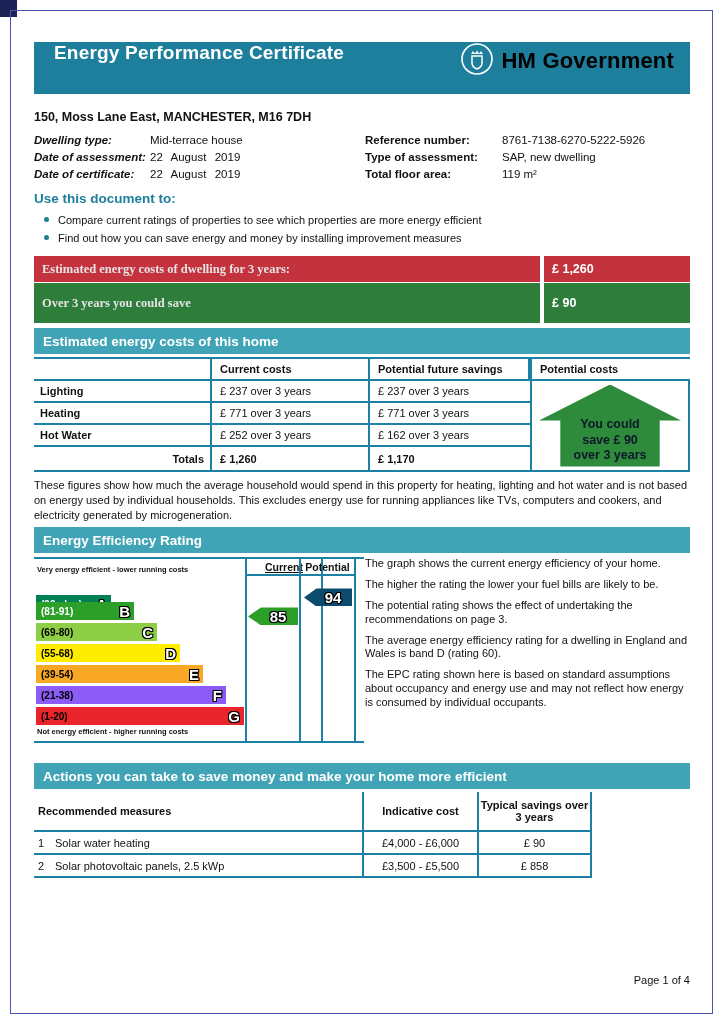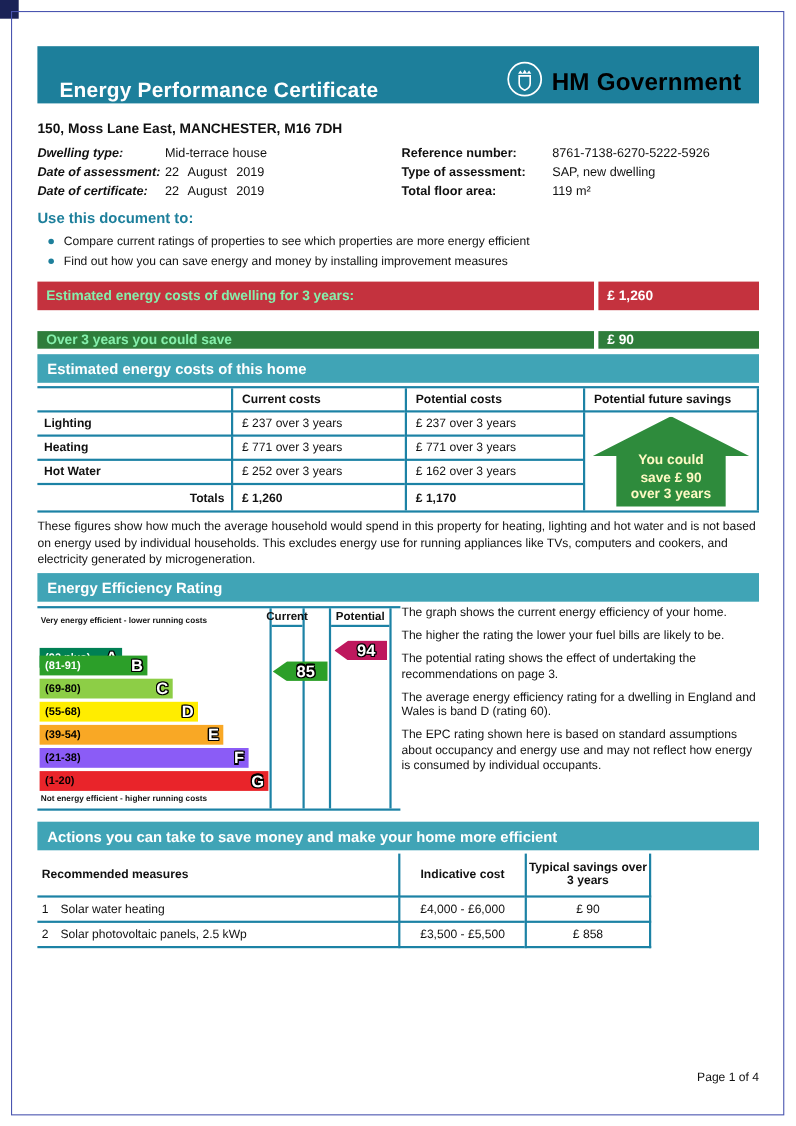--- a/index.html
+++ b/index.html
@@ -16,21 +16,21 @@
   body{font-family:"Liberation Sans",sans-serif;}
   .page{
     position:relative;width:724px;height:1024px;background:#ffffff;
     margin:0 auto;overflow:hidden;color:#111;
   }
   .corner-mark{position:absolute;left:0;top:0;width:17px;height:17px;background:#1a2256;}
   .page-frame{position:absolute;left:10px;top:10px;right:11px;bottom:10px;border:1px solid #4a55b0;pointer-events:none;}
   .content{position:relative;margin:0 34px;width:656px;}
 
   
-  .hdr{margin-top:42px;height:52px;background:var(--header-teal);display:flex;align-items:flex-end;justify-content:space-between;padding:0 16px 0 20px;}
+  .hdr{margin-top:42px;height:52px;background:var(--header-teal);display:flex;align-items:flex-start;justify-content:space-between;padding:0 16px 0 20px;}
   .hdr-title{color:#fff;font-weight:bold;font-size:19px;letter-spacing:0.2px;}
   .gov{display:flex;align-items:center;gap:7px;color:#000000;font-weight:bold;}
   .gov-text{font-size:22px;letter-spacing:0.2px;}
 
   .address{margin-top:16px;font-weight:bold;font-size:12.5px;}
 
   .details{margin-top:8px;display:flex;font-size:11.5px;line-height:17px;}
   .det-col-left{width:331px;}
   .det-col-right{flex:1;}
   .det-row{display:flex;}
@@ -39,66 +39,66 @@
   .det-col-right .det-label{width:137px;}
   .date-val{word-spacing:0.45em;}
 
   .use-doc-heading{margin-top:8px;color:var(--teal-text);font-weight:bold;font-size:13.5px;}
   .bullets{margin-top:5px;}
   .bullet-row{display:flex;align-items:flex-start;font-size:11px;line-height:18px;}
   .bullet-dot{width:5px;height:5px;border-radius:50%;background:var(--teal-text);margin:6px 9px 0 10px;flex:0 0 auto;}
 
   
   .banner-row{margin-top:9px;height:26px;display:flex;}
-  .banner-row + .banner-row{margin-top:19px;height:16px;}
-  .banner-label{width:506px;color:#86efac;font-weight:bold;font-size:12.5px;display:flex;align-items:center;padding-left:8px;}
+  .banner-row + .banner-row{margin-top:1px;height:40px;}
+  .banner-label{width:506px;color:#e5e5e5;font-weight:bold;font-size:12.5px;display:flex;align-items:center;padding-left:8px;font-family:Liberation Serif, serif;}
   .banner-value{margin-left:4px;flex:1;color:#fff;font-weight:bold;font-size:12.5px;display:flex;align-items:center;padding-left:8px;}
   .red .banner-label,.red .banner-value{background:var(--cost-red);}
   .green .banner-label,.green .banner-value{background:var(--save-green);}
 
   .section-banner{margin-top:5px;height:26px;background:var(--banner-teal);color:#fff;font-weight:bold;font-size:13.5px;display:flex;align-items:center;padding-left:9px;}
 
   
   .cost-table{margin-top:3px;display:grid;grid-template-columns:176px 158px 162px 160px;grid-template-rows:22px 22px 22px 22px 23px;border-top:2px solid var(--border-teal);border-bottom:2px solid var(--border-teal);font-size:11px;}
   .ct{display:flex;align-items:center;padding-left:6px;}
   .ct.vline{border-left:2px solid var(--border-teal);padding-left:8px;}
   .ct.hline{border-bottom:2px solid var(--border-teal);}
   .ct.bold{font-weight:bold;}
   .ct.right{justify-content:flex-end;padding-right:6px;}
   .savings-cell{grid-column:4;grid-row:2/span 4;border-left:2px solid var(--border-teal);border-right:2px solid var(--border-teal);display:flex;align-items:center;justify-content:center;}
   .hdr-savings{border-right:2px solid var(--border-teal);}
   .save-arrow{position:relative;width:142px;height:82px;background:var(--arrow-green);clip-path:polygon(50% 0,100% 44%,85% 44%,85% 100%,15% 100%,15% 44%,0 44%);}
-  .save-arrow-text{position:absolute;left:0;right:0;bottom:3px;text-align:center;color:#fef9c3;font-weight:bold;font-size:12.5px;line-height:15.5px;}
+  .save-arrow-text{position:absolute;left:0;right:0;bottom:3px;text-align:center;color:#0f172a;font-weight:bold;font-size:12.5px;line-height:15.5px;}
 
   .note{margin-top:6px;font-size:11px;line-height:14.8px;}
 
   
   .rating-flex{margin-top:4px;display:flex;}
   .chart-box{position:relative;width:330px;height:186px;border-top:2px solid var(--border-teal);border-bottom:2px solid var(--border-teal);flex:0 0 auto;}
   .chart-top-label,.chart-bottom-label{position:absolute;left:3px;font-size:7.5px;font-weight:bold;}
   .chart-top-label{top:6px;}
   .chart-bottom-label{top:168px;}
   .band{position:absolute;left:2px;height:18px;display:flex;align-items:center;justify-content:space-between;padding:0 4px 0 5px;}
   .band-range{font-size:10px;font-weight:bold;}
   .band-letter{font-size:15px;font-weight:bold;color:#fff;line-height:1;
     text-shadow:-1px -1px 0 #000,1px -1px 0 #000,-1px 1px 0 #000,1px 1px 0 #000,0 -1px 0 #000,0 1px 0 #000,-1px 0 0 #000,1px 0 0 #000;}
   .col{position:absolute;top:0;height:182px;border-left:2px solid var(--border-teal);border-right:2px solid var(--border-teal);}
-  .col-current{left:211px;width:32px;}
+  .col-current{left:211px;width:78px;text-decoration:underline;}
   .col-potential{left:265px;width:57px;}
   .col-head{height:17px;border-bottom:2px solid var(--border-teal);display:flex;align-items:center;justify-content:center;font-size:10.5px;font-weight:bold;}
   .rating-arrow{position:absolute;height:18px;display:flex;align-items:center;justify-content:center;padding-left:10px;clip-path:polygon(0 50%,26% 0,100% 0,100% 100%,26% 100%);}
   .rating-arrow .num{font-size:15px;font-weight:bold;color:#fff;line-height:1;
     text-shadow:-1px -1px 0 #000,1px -1px 0 #000,-1px 1px 0 #000,1px 1px 0 #000,0 -1px 0 #000,0 1px 0 #000,-1px 0 0 #000,1px 0 0 #000;}
   .arrow-current{left:214px;top:48px;width:50px;}
   .arrow-potential{left:270px;top:29px;width:48px;}
 
   .rating-text{margin-left:1px;flex:1;font-size:11px;line-height:13.8px;}
   .rating-text p{margin-bottom:7px;}
 
-  .actions-banner{margin-top:10px;}
+  .actions-banner{margin-top:20px;}
 
   .actions-table{margin-top:3px;width:558px;display:grid;grid-template-columns:328px 115px 115px;grid-template-rows:40px 23px 23px;font-size:11px;}
   .at{display:flex;align-items:center;padding-left:4px;}
   .at.vline{border-left:2px solid var(--border-teal);}
   .at.rline{border-right:2px solid var(--border-teal);}
   .at.hline{border-bottom:2px solid var(--border-teal);}
   .at.center{justify-content:center;text-align:center;padding-left:0;}
   .at.bold{font-weight:bold;}
   .measure-num{width:17px;flex:0 0 auto;}
 
@@ -179,22 +179,22 @@
     <div class="banner-row green">
       <div class="banner-label">Over 3 years you could save</div>
       <div class="banner-value">£ 90</div>
     </div>
 
     <div class="section-banner">Estimated energy costs of this home</div>
 
     <div class="cost-table">
       <div class="ct hline"></div>
       <div class="ct vline hline bold">Current costs</div>
+      <div class="ct vline hline hdr-savings bold">Potential future savings</div>
       <div class="ct vline hline bold">Potential costs</div>
-      <div class="ct vline hline hdr-savings bold">Potential future savings</div>
 
       <div class="ct hline bold">Lighting</div>
       <div class="ct vline hline">£ 237 over 3 years</div>
       <div class="ct vline hline">£ 237 over 3 years</div>
       <div class="savings-cell">
         <div class="save-arrow">
           <div class="save-arrow-text">
             <div>You could</div>
             <div>save £ 90</div>
             <div>over 3 years</div>
@@ -257,21 +257,21 @@
         <div class="col col-current">
           <div class="col-head">Current</div>
         </div>
         <div class="col col-potential">
           <div class="col-head">Potential</div>
         </div>
 
         <div class="rating-arrow arrow-current" style="background: rgb(44, 159, 41);">
           <span class="num">85</span>
         </div>
-        <div class="rating-arrow arrow-potential" style="background: #be185d;">
+        <div class="rating-arrow arrow-potential" style="background: #0c4a6e;">
           <span class="num">94</span>
         </div>
       </div>
 
       <div class="rating-text">
         <p>The graph shows the current energy efficiency of your home.</p>
         <p>The higher the rating the lower your fuel bills are likely to be.</p>
         <p>The potential rating shows the effect of undertaking the recommendations on page 3.</p>
         <p>The average energy efficiency rating for a dwelling in England and Wales is band D (rating 60).</p>
         <p>The EPC rating shown here is based on standard assumptions about occupancy and energy use and may not reflect how energy is consumed by individual occupants.</p>

